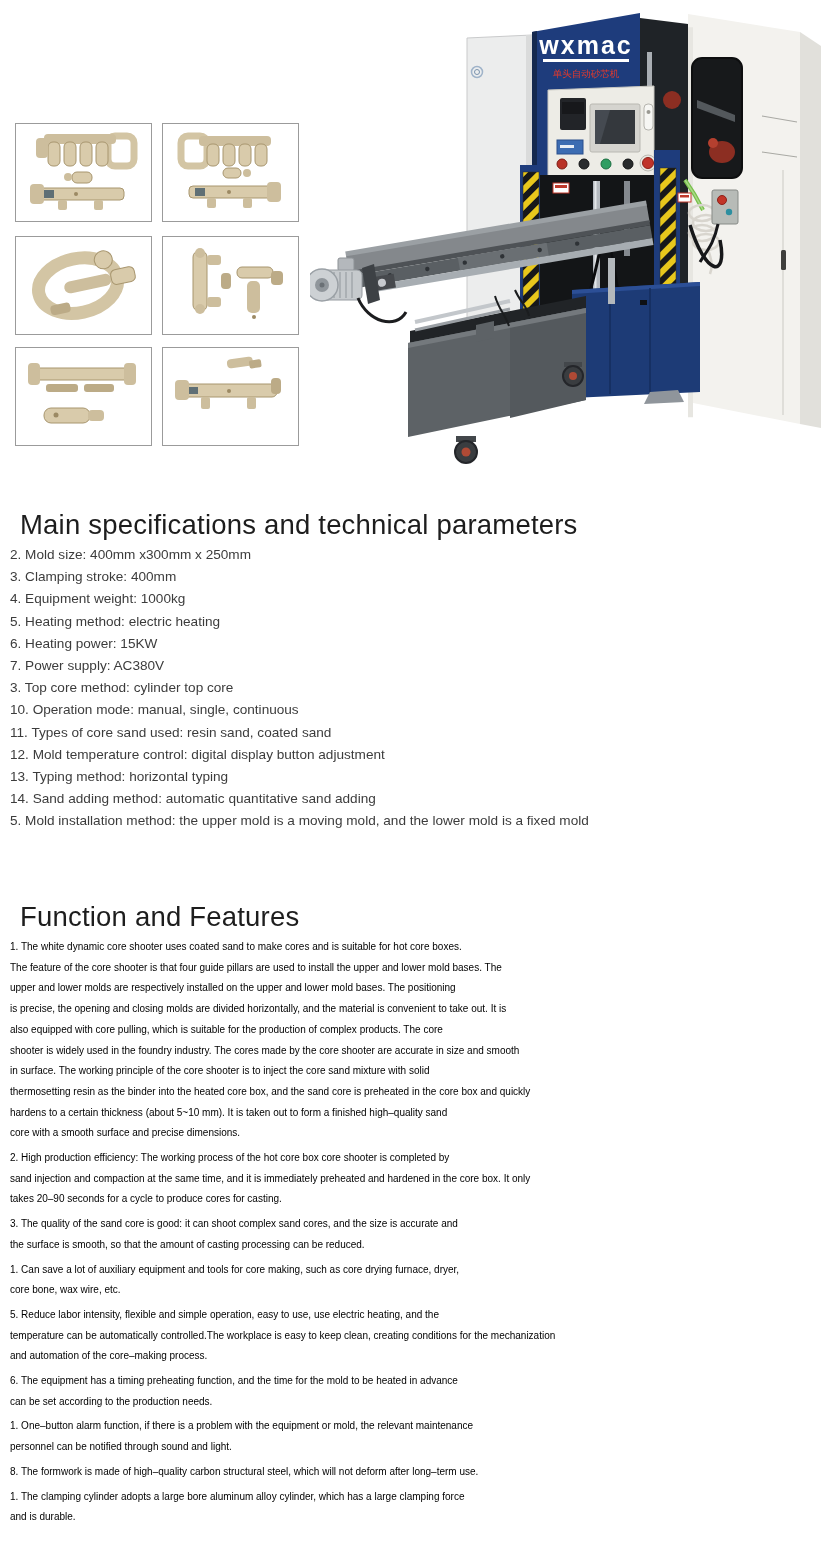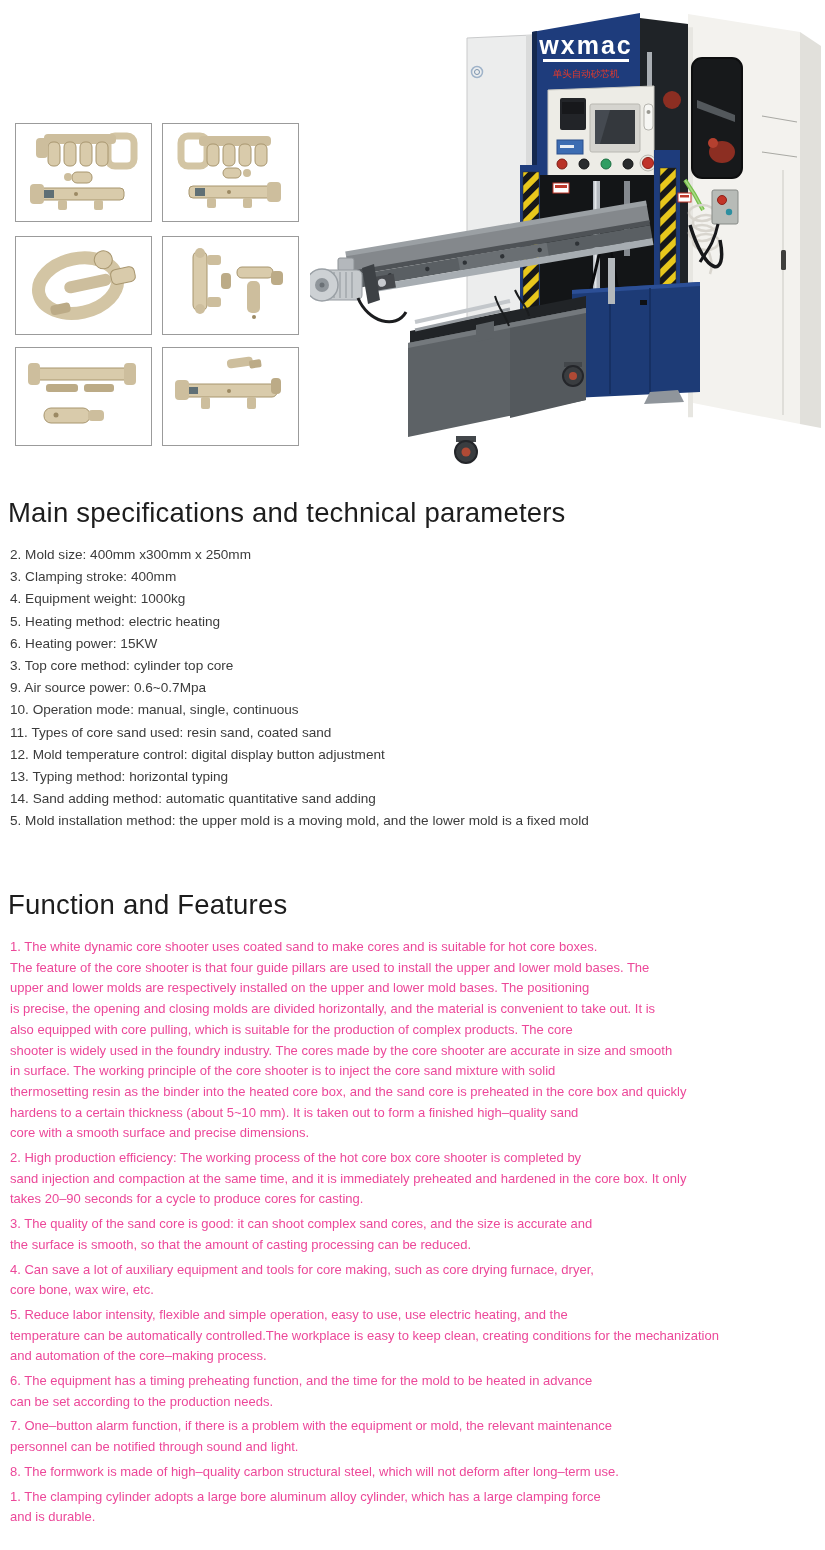--- a/index.html
+++ b/index.html
@@ -5,28 +5,28 @@
   html,body{margin:0;padding:0;background:#fff;}
   .page{position:relative;width:825px;height:1550px;background:#fff;overflow:hidden;
         font-family:"Liberation Sans",sans-serif;color:#3c3c3c;}
   
   .thumb{position:absolute;width:135px;height:97px;border:1px solid #9b9b9b;background:#fff;}
   .thumb svg{width:100%;height:100%;display:block;}
   
   .machine{position:absolute;left:310px;top:0;width:515px;height:465px;}
   .machine svg{width:100%;height:100%;display:block;}
   
-  .sec-heading{position:absolute;margin:0;font-size:27.5px;font-weight:400;letter-spacing:.2px;color:#1d1d1d;white-space:nowrap;}
+  .sec-heading{position:absolute;margin:12px;font-size:27.5px;font-weight:400;letter-spacing:.2px;color:#1d1d1d;white-space:nowrap;}
   #specs-heading{left:8px;top:497px;}
   #features-heading{left:8px;top:889px;}
   
   .spec-list{position:absolute;left:10px;top:544px;font-size:13.6px;color:#3c3c3c;}
   .spec-item{line-height:22.2px;white-space:nowrap;}
   
-  .feature-list{position:absolute;left:10px;top:937px;width:812px;font-size:13px;color:#ec4899;}
+  .feature-list{position:absolute;left:10px;top:937px;width:812px;font-size:10px;color:#000000;}
   .para{line-height:20.7px;margin:0 0 4px 0;white-space:pre-line;}
   
   .sa{fill:#d9cbab;stroke:#a8966f;stroke-width:1;}
   .sb{fill:#cdbe9d;}
   .sc{fill:#bcab87;}
   .sd{fill:#9c8a64;}
   .se{fill:none;stroke:#d3c5a4;}
 </style>
 </head>
 <body>
@@ -289,22 +289,22 @@
     </svg>
   </div>
 
   <h1 class="sec-heading" id="specs-heading">Main specifications and technical parameters</h1>
   <div class="spec-list">
     <div class="spec-item">2. Mold size: 400mm x300mm x 250mm</div>
     <div class="spec-item">3. Clamping stroke: 400mm</div>
     <div class="spec-item">4. Equipment weight: 1000kg</div>
     <div class="spec-item">5. Heating method: electric heating</div>
     <div class="spec-item">6. Heating power: 15KW</div>
+    <div class="spec-item">7. Power supply: AC380V</div>
     <div class="spec-item">3. Top core method: cylinder top core</div>
-    <div class="spec-item">9. Air source power: 0.6~0.7Mpa</div>
     <div class="spec-item">10. Operation mode: manual, single, continuous</div>
     <div class="spec-item">11. Types of core sand used: resin sand, coated sand</div>
     <div class="spec-item">12. Mold temperature control: digital display button adjustment</div>
     <div class="spec-item">13. Typing method: horizontal typing</div>
     <div class="spec-item">14. Sand adding method: automatic quantitative sand adding</div>
     <div class="spec-item">5. Mold installation method: the upper mold is a moving mold, and the lower mold is a fixed mold</div>
   </div>
 
   <h1 class="sec-heading" id="features-heading">Function and Features</h1>
   <div class="feature-list">
@@ -316,27 +316,27 @@
 shooter is widely used in the foundry industry.   The cores made by the core shooter are accurate in size and smooth
 in surface. The working principle of the core shooter is to inject the core sand mixture with solid
 thermosetting resin as the binder into the heated core box, and the sand core is preheated in the core box and quickly
 hardens to a certain thickness (about 5~10 mm). It is taken out to form a finished high–quality sand
 core with a smooth surface and precise dimensions.</p>
     <p class="para">2. High production efficiency: The working process of the hot core box core shooter is completed by
 sand injection and compaction at the same  time, and it is immediately preheated and hardened in the core box. It only
 takes 20–90 seconds for a cycle to produce cores for casting.</p>
     <p class="para">3. The quality of the sand core is good: it can shoot complex sand cores, and the size is accurate and
 the surface is smooth, so that the amount of casting processing can be reduced.</p>
-    <p class="para">4. Can save a lot of auxiliary equipment and tools for core making, such as core drying furnace, dryer,
+    <p class="para">1. Can save a lot of auxiliary equipment and tools for core making, such as core drying furnace, dryer,
 core bone, wax wire, etc.</p>
     <p class="para">5. Reduce labor intensity, flexible and simple operation, easy to use, use electric heating, and the
 temperature can be automatically controlled.The workplace is easy to keep clean, creating conditions for the mechanization
 and automation of the core–making process.</p>
     <p class="para">6. The equipment has a timing preheating function, and the time for the mold to be heated in advance
 can be set according to the production needs.</p>
-    <p class="para">7. One–button alarm function, if there is a problem with the equipment or mold, the relevant maintenance
+    <p class="para">1. One–button alarm function, if there is a problem with the equipment or mold, the relevant maintenance
 personnel can be notified through sound and light.</p>
     <p class="para">8. The formwork is made of high–quality carbon structural steel, which will not deform after long–term use.</p>
     <p class="para">1. The clamping cylinder adopts a large bore aluminum alloy cylinder, which has a large clamping force
 and is durable.</p>
   </div>
 
 </div>
 
 </body></html>

